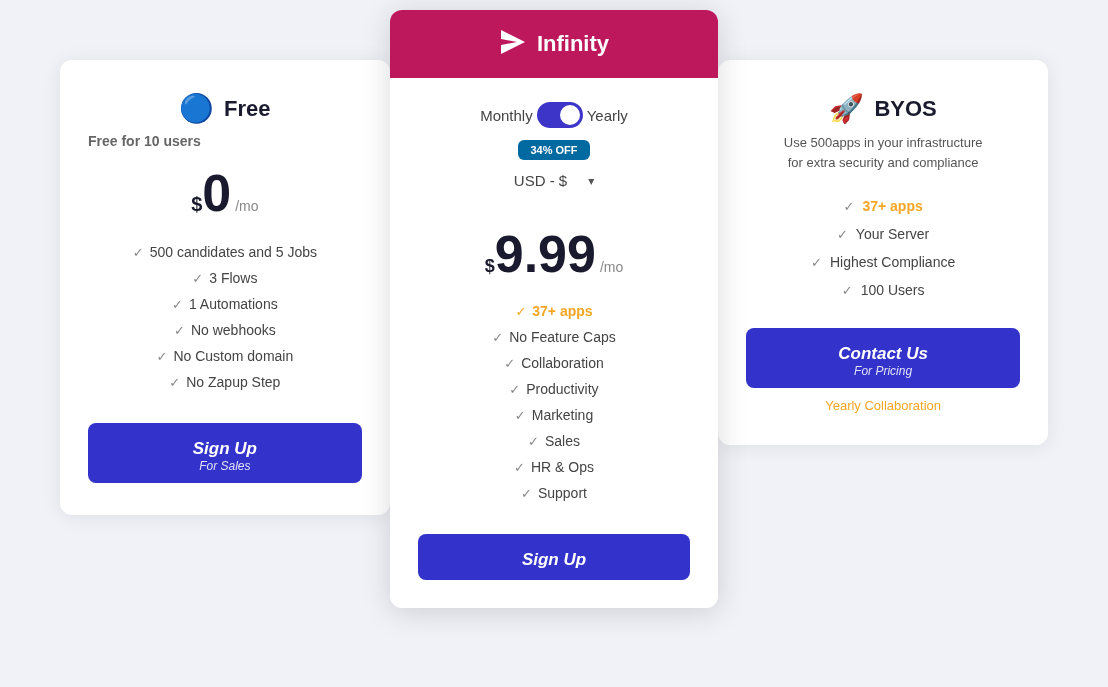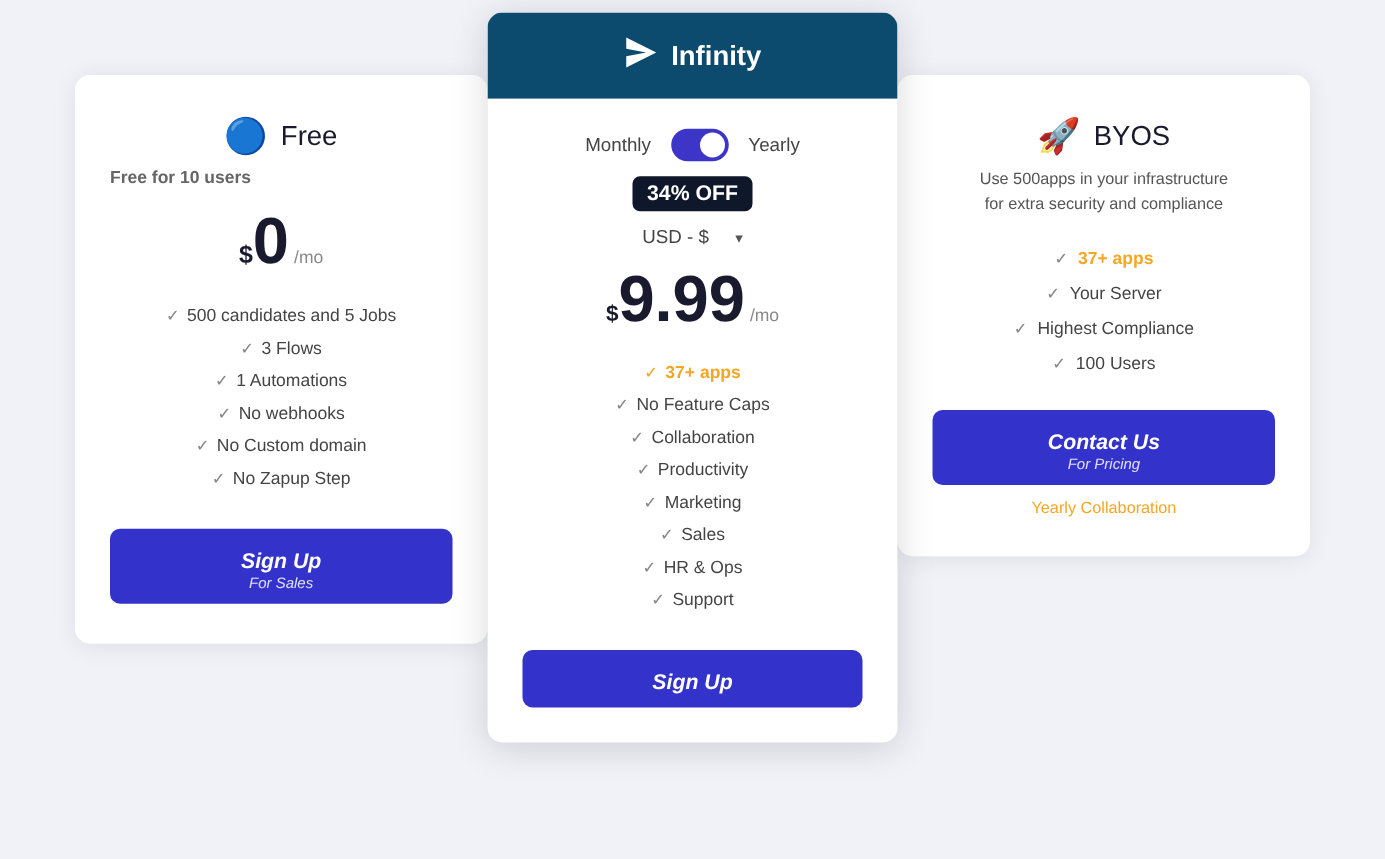--- a/index.html
+++ b/index.html
@@ -39,21 +39,21 @@
     .card-infinity-wrapper {
       flex: 1.2;
       display: flex;
       flex-direction: column;
       border-radius: 12px;
       overflow: hidden;
       box-shadow: 0 4px 30px rgba(0,0,0,0.15);
       z-index: 2;
     }
     .card-infinity-header {
-      background: #0c4a6e;
+      background: #be185d;
       padding: 18px 24px;
       display: flex;
       align-items: center;
       justify-content: center;
       gap: 10px;
       text-align: right;
     }
     .card-infinity-header-title {
       color: #fff;
       font-size: 22px;
@@ -67,21 +67,21 @@
     
     .card-icon-row {
       display: flex;
       align-items: center;
       gap: 10px;
       justify-content: center;
       margin-bottom: 8px;
     }
     .card-title {
       font-size: 22px;
-      font-weight: 400;
+      font-weight: 700;
       color: #1a1a2e;
     }
     .card-subtitle {
       text-align: left;
       color: #666;
       font-size: 14px;
       margin-bottom: 18px;
       font-weight: bold;
     }
     .price-row {
@@ -145,21 +145,21 @@
       font-size: 12px;
       opacity: 0.85;
       display: block;
     }
 
     
     .toggle-row {
       display: flex;
       align-items: center;
       justify-content: center;
-      gap: 16px;
+      gap: 4px;
       margin-bottom: 12px;
     }
     .toggle-label {
       font-size: 15px;
       color: #444;
     }
     .toggle-switch {
       width: 46px;
       height: 26px;
       background: #3d35c8;
@@ -171,23 +171,23 @@
       content: '';
       position: absolute;
       right: 3px;
       top: 3px;
       width: 20px;
       height: 20px;
       background: #fff;
       border-radius: 50%;
     }
     .badge-off {
-      background: #0f172a;
+      background: #0369a1;
       color: #fff;
-      font-size: 17px;
+      font-size: 11px;
       font-weight: 700;
       padding: 4px 12px;
       border-radius: 6px;
       display: inline-block;
       margin: 0 auto 12px;
     }
     .badge-row {
       text-align: center;
     }
     .currency-select {
@@ -215,20 +215,21 @@
     .inf-price-dollar {
       font-size: 18px;
       font-weight: 700;
       color: #1a1a2e;
     }
     .inf-price-main {
       font-size: 52px;
       font-weight: 800;
       color: #1a1a2e;
       line-height: 1;
+      margin-top: 23px;
     }
     .inf-price-per {
       font-size: 14px;
       color: #888;
       margin-left: 4px;
     }
     .inf-features li {
       color: #444;
       font-size: 14px;
       padding: 5px 0;

